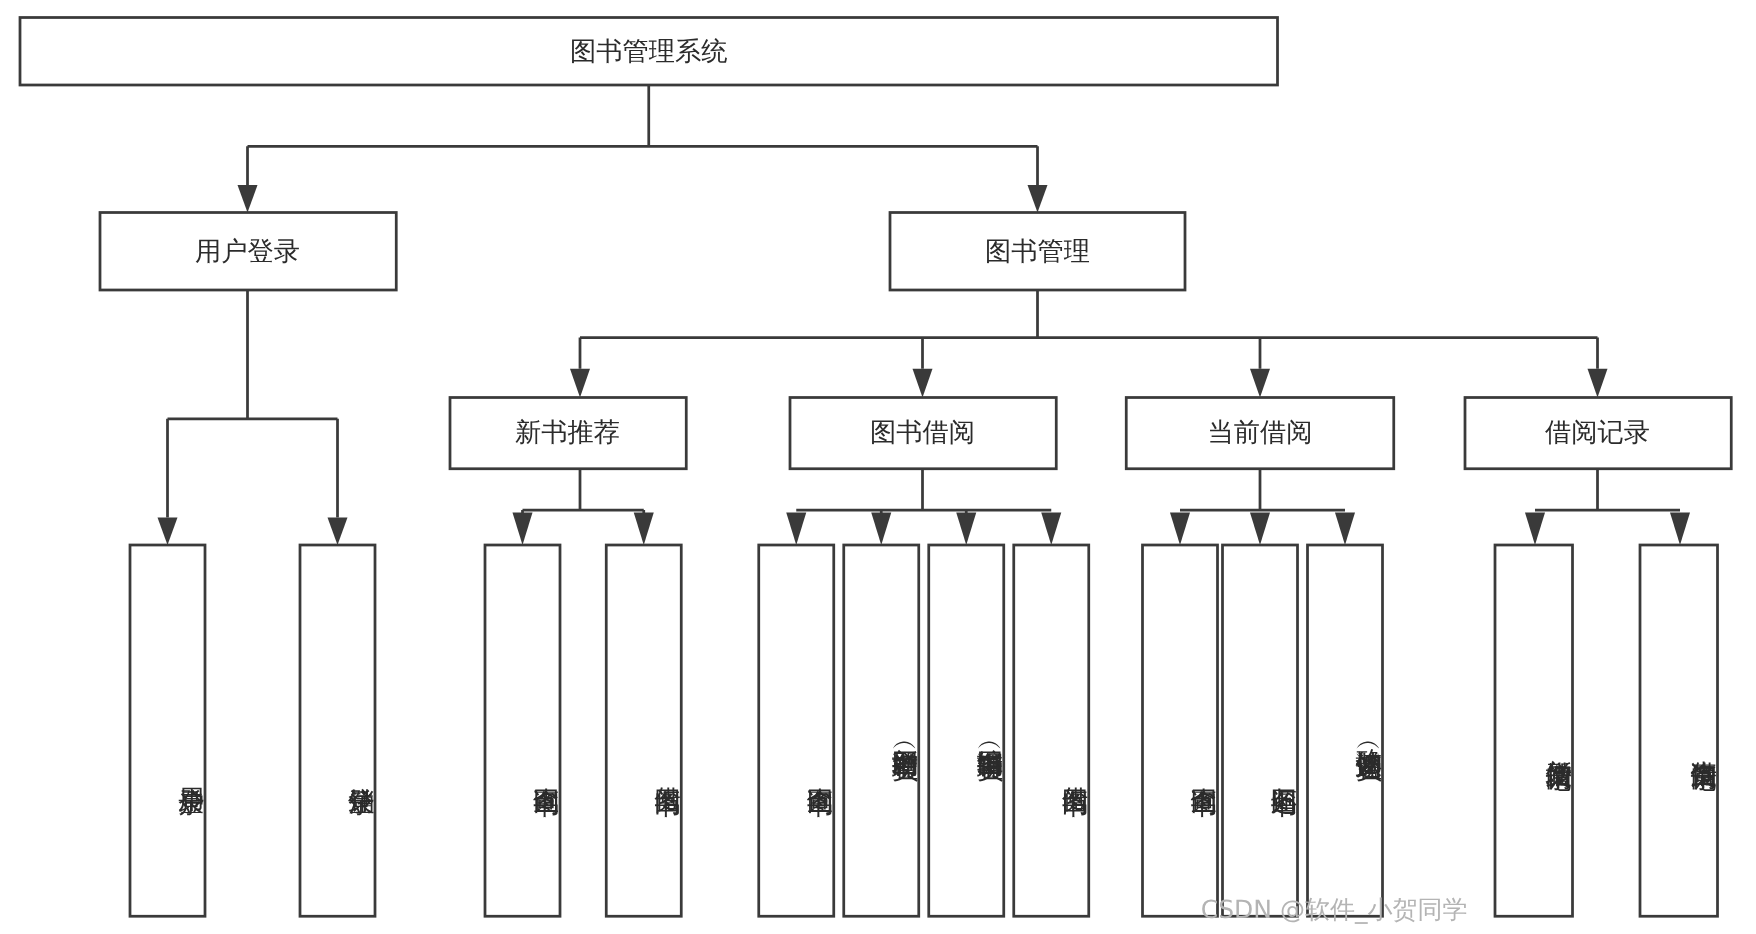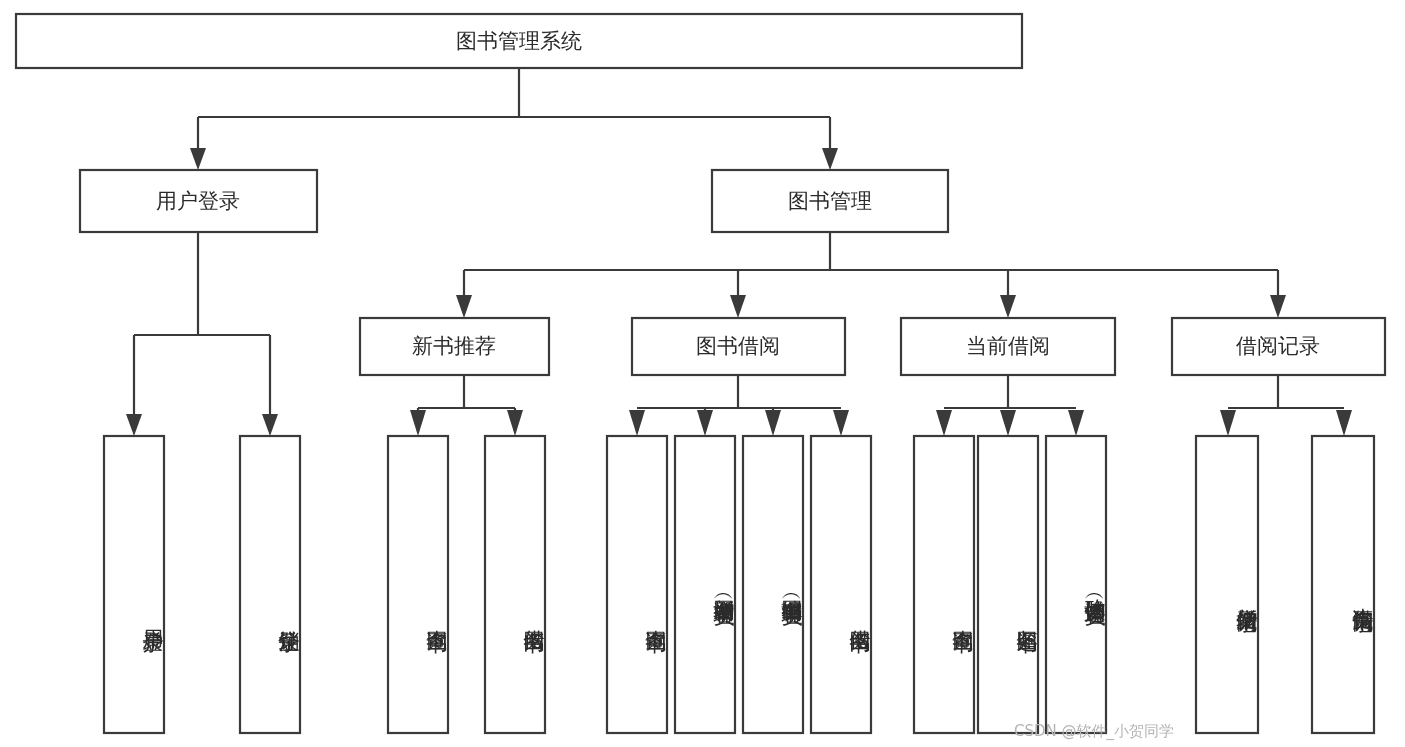--- a/index.html
+++ b/index.html
@@ -61,21 +61,21 @@
     align-items: flex-start;
     justify-content: center;
     white-space: nowrap;
     user-select: none;
   }
   .watermark {
     position: absolute;
     right: 6px;
     bottom: 6px;
     font-family: "DejaVu Sans", "Liberation Sans", sans-serif;
-    font-size: 15px;
+    font-size: 20px;
     color: #b4b4b4;
     white-space: nowrap;
     user-select: none;
   }
 </style>
 </head>
 <body>
 
 <div id="diagram-root">
 

